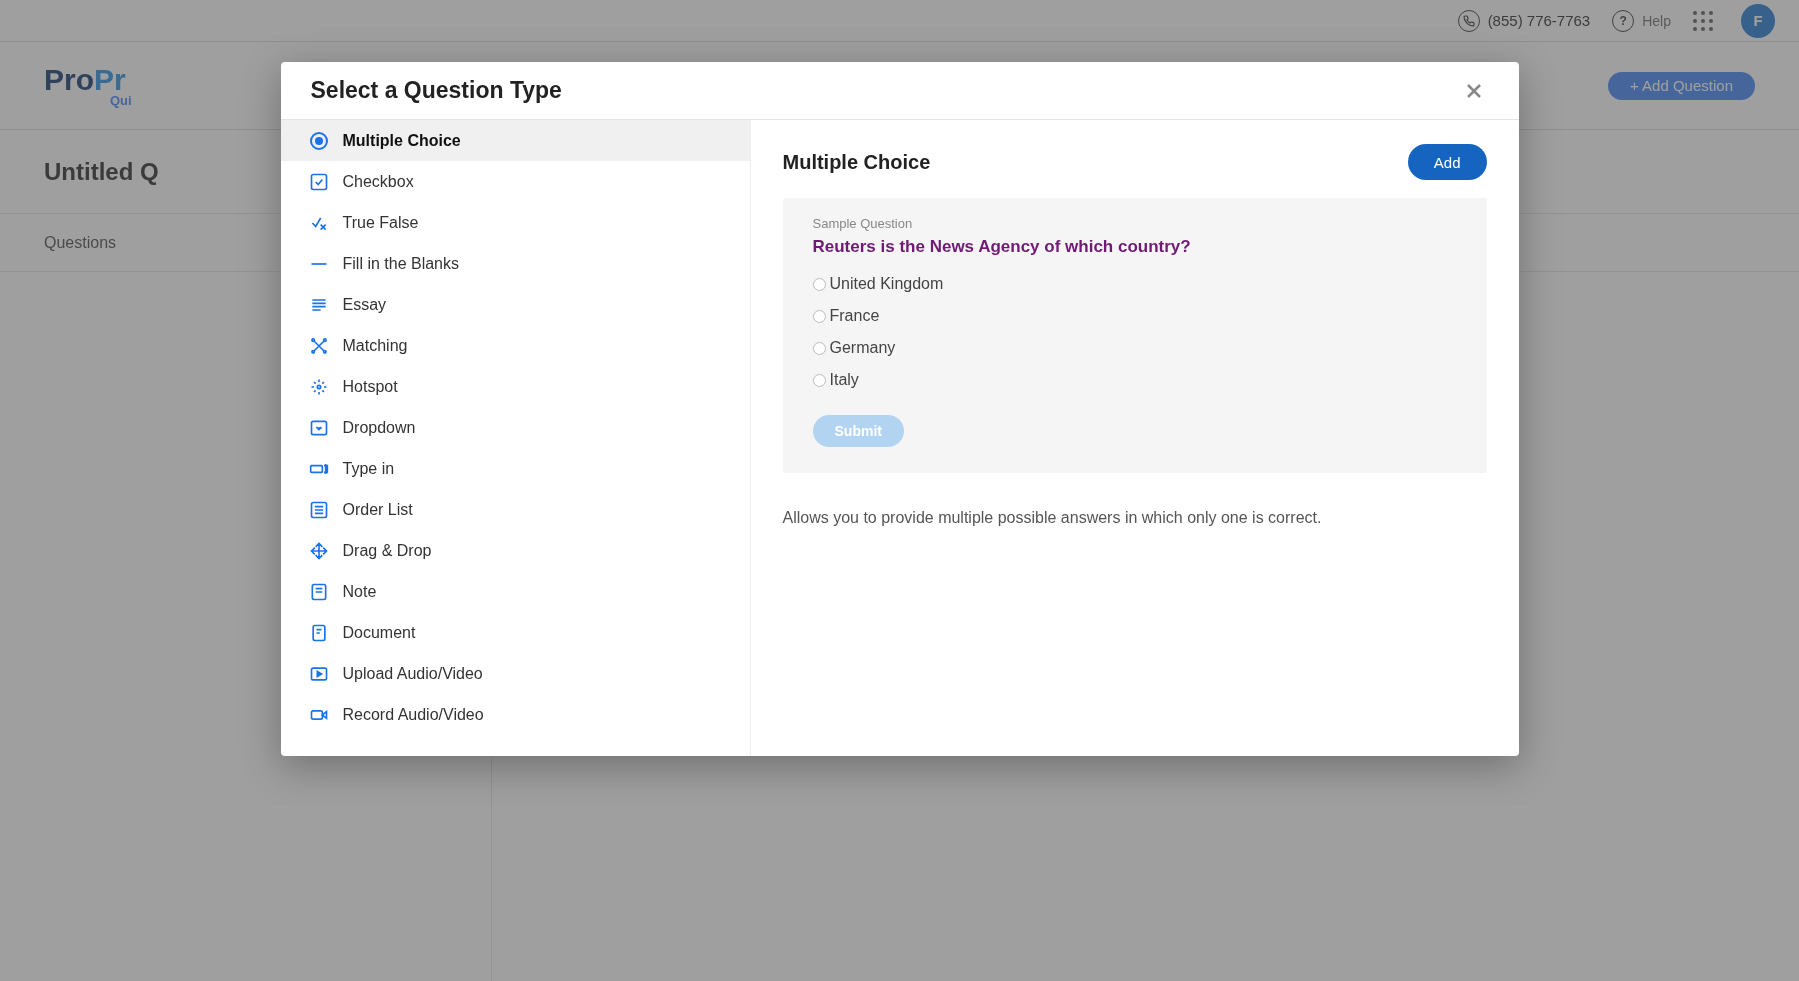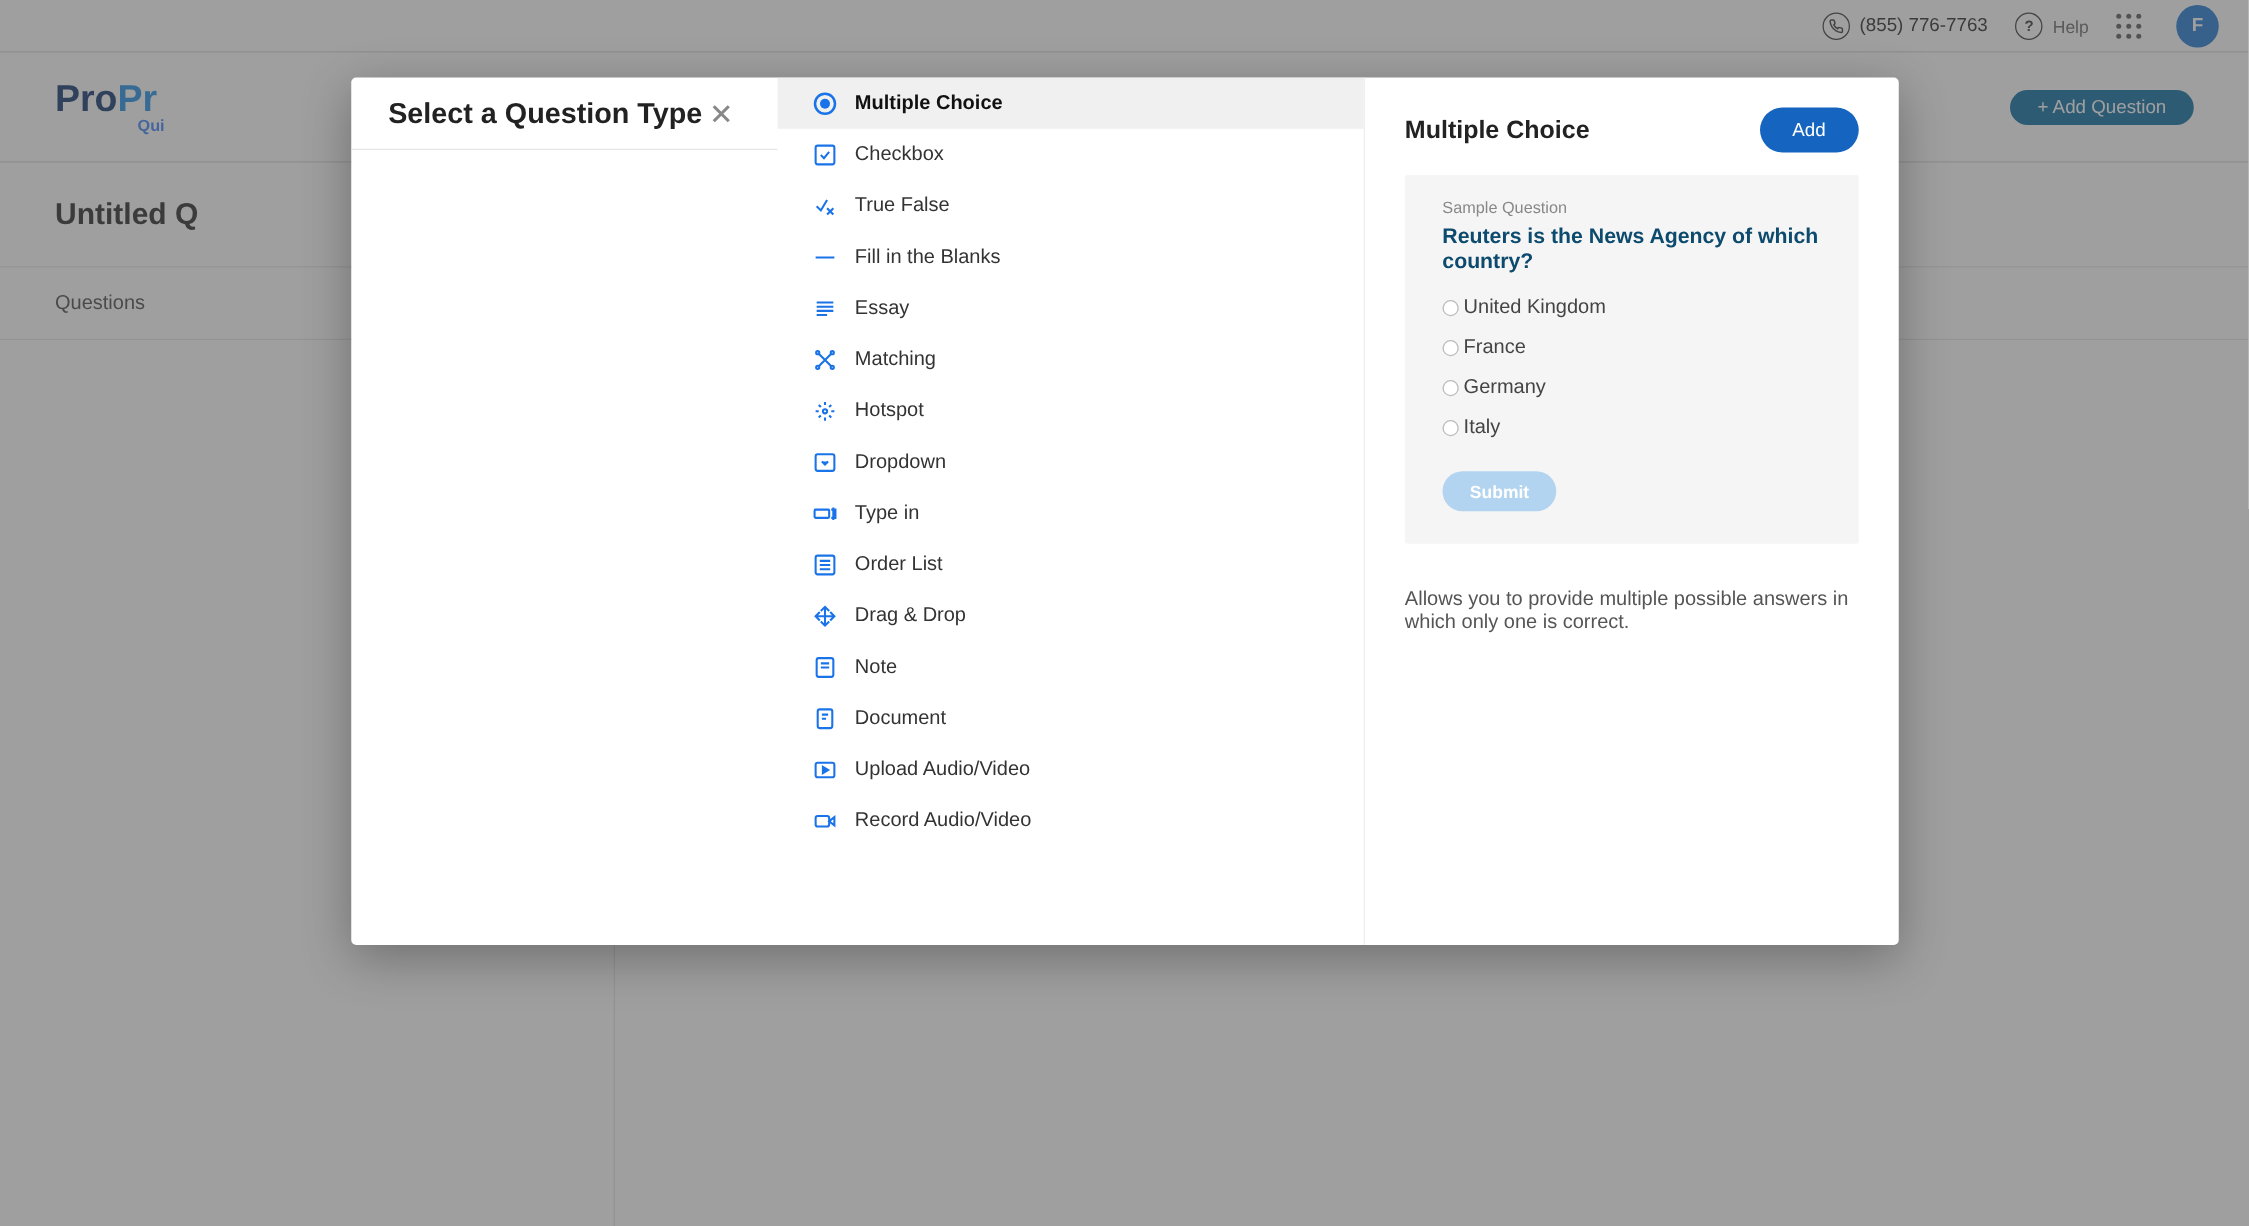--- a/index.html
+++ b/index.html
@@ -41,21 +41,21 @@
   
   .logo-row {
     height: 88px; display: flex; align-items: center; justify-content: space-between;
     padding: 0 44px; border-bottom: 1px solid #d9d9d9;
   }
   .logo { font-weight: 800; font-size: 30px; }
   .logo .pro1 { color: #0a2f6b; }
   .logo .pro2 { color: #1a8de6; margin-top: 24px; }
   .logo-sub { font-size: 13px; font-weight: 600; display: block; color: #3b82f6; margin-top: -4px; padding-left: 66px; }
   .add-question-btn {
-    background: #0369a1; color: #fff; border: none; border-radius: 22px;
+    background: #3b82f6; color: #fff; border: none; border-radius: 22px;
     height: 28px; padding: 0 22px; font-size: 15px; font-weight: 500;
   }
 
   .title-row {
     height: 84px; display: flex; align-items: center; padding: 0 44px;
     font-size: 24px; font-weight: 600; color: #222; border-bottom: 1px solid #e5e5e5;
   }
   .tabs-row {
     height: 58px; display: flex; align-items: center; padding: 0 44px;
     font-size: 16px; color: #444; border-bottom: 1px solid #e5e5e5;
@@ -67,21 +67,21 @@
     position: absolute; inset: 0; background: rgba(80,80,80,0.55);
     display: flex; align-items: flex-start; justify-content: center;
   }
   .modal {
     margin-top: 62px;
     width: 1238px;
     height: 694px;
     background: #fff;
     border-radius: 4px;
     box-shadow: 0 10px 40px rgba(0,0,0,0.3);
-    display: flex; flex-direction: row;
+    display: flex; flex-direction: column;
     overflow: hidden;
   }
   .modal-header {
     height: 58px; display: flex; align-items: center; justify-content: space-between;
     padding: 0 30px; border-bottom: 1px solid #e5e5e5;
   }
   .modal-title { font-size: 23px; font-weight: 700; color: #222; }
   .close-x {
     font-size: 28px; color: #888; cursor: pointer; line-height: 1;
     width: 30px; height: 30px; display: flex; align-items: center; justify-content: center;
@@ -113,21 +113,21 @@
   }
   .preview-title { font-size: 20px; font-weight: 600; color: #222; }
   .add-btn {
     background: #1565c0; color: #fff; border: none; border-radius: 20px;
     height: 36px; padding: 0 26px; font-size: 15px; font-weight: 500; cursor: pointer;
   }
   .sample-card {
     background: #f5f5f5; border-radius: 2px; padding: 18px 30px 26px;
   }
   .sample-label { font-size: 13px; color: #888; margin-bottom: 6px; }
-  .sample-question { font-size: 17px; font-weight: 700; color: #0c4a6e; margin-bottom: 18px; }
+  .sample-question { font-size: 17px; font-weight: 700; color: #701a75; margin-bottom: 18px; }
   .opt-row { display: flex; align-items: center; gap: 4px; margin-bottom: 14px; font-size: 16px; color: #444; }
   .opt-radio {
     width: 13px; height: 13px; border: 1.5px solid #bbb; border-radius: 50%;
     flex-shrink: 0; background: #fff;
   }
   .submit-btn {
     margin-top: 12px; background: #b3d4f0; color: #fff; border: none;
     border-radius: 18px; height: 32px; padding: 0 22px; font-size: 14px; font-weight: 600;
     cursor: default;
   }

